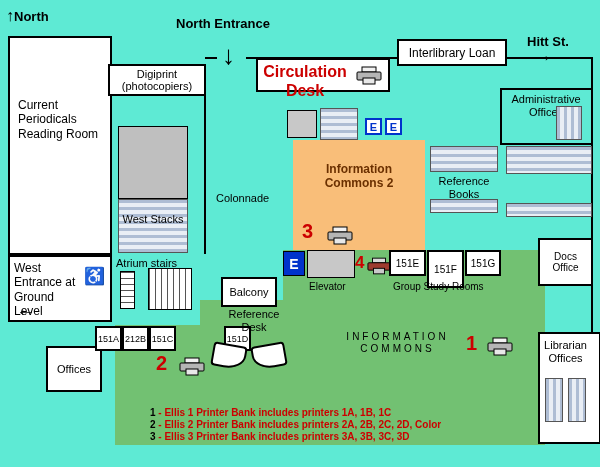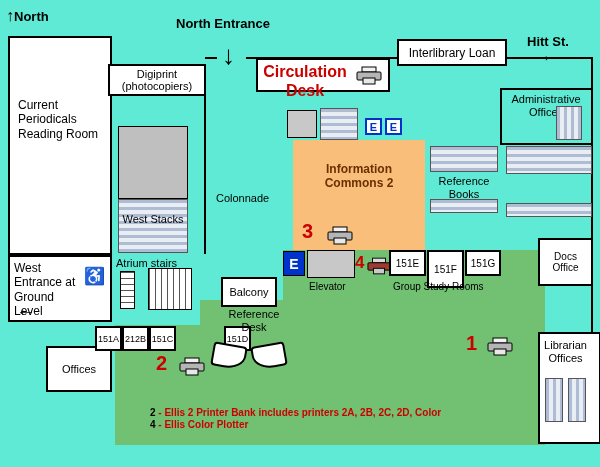--- a/index.html
+++ b/index.html
@@ -100,20 +100,21 @@
   <div class="shelf" style="left:506px;top:203px;width:86px;height:14px;"></div>
 
   <div class="lbl" style="left:216px;top:192px;">Colonnade</div>
 
   <div class="graybox" style="left:118px;top:126px;width:70px;height:73px;background:#bfbfbf;"></div>
   <div class="shelf" style="left:118px;top:199px;width:70px;height:54px;"></div>
   <div class="lbl ctr b" style="left:118px;top:213px;width:70px;font-weight:normal;background:transparent;">West Stacks</div>
 
   <div class="abs" style="left:95px;top:248px;width:450px;height:197px;background:#72c172;
        clip-path:polygon(188px 2px,450px 2px,450px 197px,20px 197px,20px 77px,105px 77px,105px 52px,188px 52px);"></div>
+  <div class="lbl ctr" style="left:325px;top:331px;width:145px;font-size:10px;letter-spacing:3px;">INFORMATION COMMONS</div>
   <div class="marker" style="left:466px;top:332px;">1</div>
   <svg width="26" height="19" viewBox="0 0 26 19" style="position:absolute;left:487px;top:337px;">
     <rect x="6" y="1" width="14" height="5" fill="#f2f2f2" stroke="#000"></rect>
     <rect x="1" y="6" width="24" height="8" rx="1" fill="#b5b5b5" stroke="#000"></rect>
     <rect x="7" y="12" width="12" height="6" fill="#e8e8e8" stroke="#000"></rect>
   </svg>
 
   <div class="ebox-solid" style="left:283px;top:251px;width:22px;height:25px;">E</div>
   <div class="graybox" style="left:307px;top:250px;width:48px;height:28px;"></div>
   <div class="lbl" style="left:309px;top:281px;font-size:10px;">Elevator</div>
@@ -150,21 +151,21 @@
   <div class="lbl" style="left:116px;top:257px;">Atrium stairs</div>
   <div class="stairs-h" style="left:120px;top:271px;width:15px;height:38px;"></div>
   <div class="stairs" style="left:148px;top:268px;width:44px;height:42px;"></div>
 
   <div class="room" style="left:8px;top:255px;width:104px;height:67px;">
     <div class="lbl" style="left:4px;top:4px;width:66px;font-size:12px;">West Entrance at Ground Level</div>
     <div class="lbl" style="left:74px;top:10px;font-size:17px;">♿</div>
     <div class="lbl b" style="left:6px;top:40px;font-size:20px;">←</div>
   </div>
 
-  <div class="room flex" style="left:46px;top:346px;width:66px;height:46px;font-size:11px;">
+  <div class="room flex" style="left:46px;top:346px;width:56px;height:46px;font-size:11px;">
     <span>Offices</span>
   </div>
 
   <div class="room flex" style="left:95px;top:326px;width:27px;height:25px;font-size:9px;">
     <span>151A</span>
   </div>
   <div class="room flex" style="left:122px;top:326px;width:27px;height:25px;font-size:9px;">
     <span>212B</span>
   </div>
   <div class="room flex" style="left:149px;top:326px;width:27px;height:25px;font-size:9px;">
@@ -180,22 +181,26 @@
 
   <div class="marker" style="left:156px;top:352px;">2</div>
   <svg width="26" height="19" viewBox="0 0 26 19" style="position:absolute;left:179px;top:357px;">
     <rect x="6" y="1" width="14" height="5" fill="#f2f2f2" stroke="#000"></rect>
     <rect x="1" y="6" width="24" height="8" rx="1" fill="#b5b5b5" stroke="#000"></rect>
     <rect x="7" y="12" width="12" height="6" fill="#e8e8e8" stroke="#000"></rect>
   </svg>
 
   <div class="abs" style="left:150px;top:407px;width:400px;">
     <div class="legend-line">
+      <span style="color:#000;">1</span>
+      <span class="red">- Ellis 1 Printer Bank includes printers 1A, 1B, 1C</span>
+    </div>
+    <div class="legend-line">
       <span style="color:#000;">2</span>
       <span class="red">- Ellis 2 Printer Bank includes printers 2A, 2B, 2C, 2D, Color</span>
     </div>
     <div class="legend-line">
-      <span style="color:#000;">4</span>
-      <span class="red">- Ellis Color Plotter</span>
+      <span style="color:#000;">3</span>
+      <span class="red">- Ellis 3 Printer Bank includes printers 3A, 3B, 3C, 3D</span>
     </div>
   </div>
 
 </div>
 
 </body></html>

